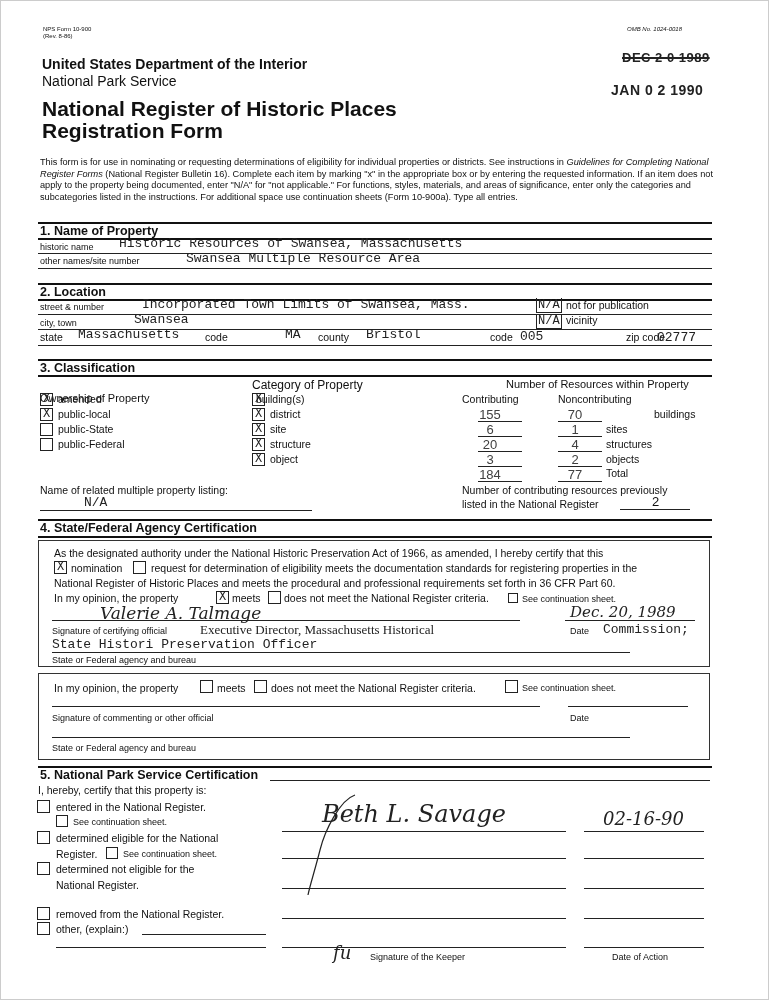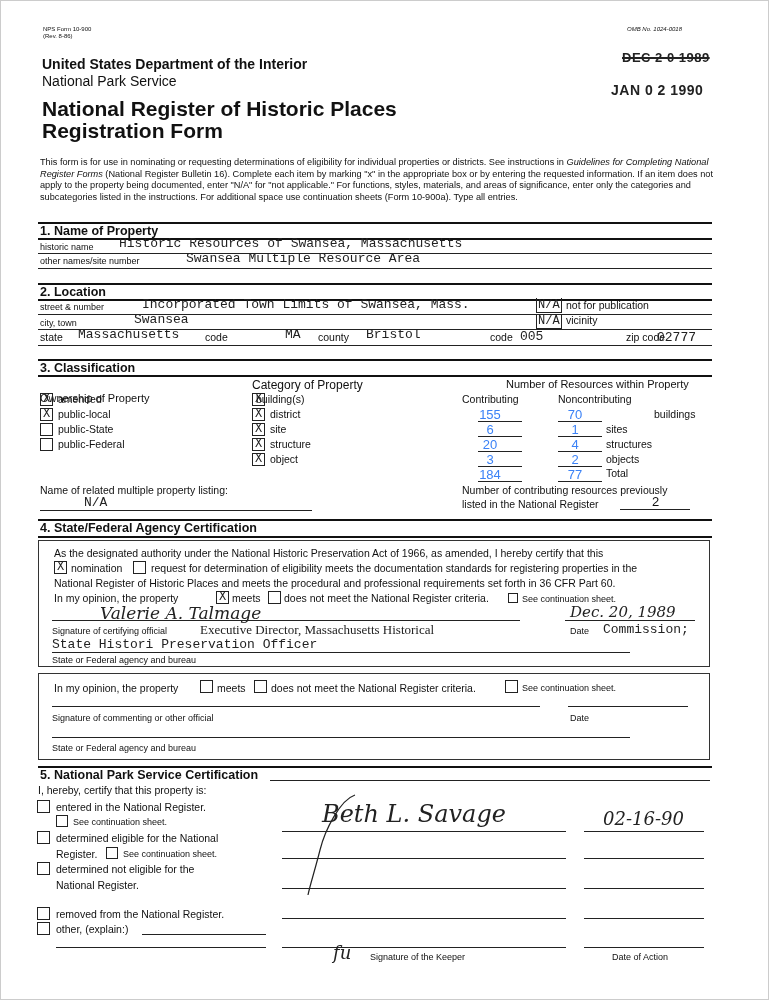--- a/index.html
+++ b/index.html
@@ -19,21 +19,21 @@
   .rule-thick { position: absolute; height: 2px; background: #111; }
   .rule { position: absolute; height: 1px; background: #222; }
   .sec-head { font-size: 12.5px; font-weight: bold; }
   .label { font-size: 10.5px; }
   .label-sm { font-size: 9px; }
   .typed { font-family: "Liberation Mono", monospace; font-size: 13px; color: #222; }
   .typed-sm { font-family: "Liberation Mono", monospace; font-size: 12px; color: #222; }
   .cb { position: absolute; width: 13px; height: 13px; border: 1px solid #222; font-family: "Liberation Mono", monospace; font-size: 12px; line-height: 11px; text-align: center; color: #222; }
   .cb-sm { width: 12px; height: 12px; font-size: 10px; line-height: 10px; }
   .cb-tiny { width: 10px; height: 10px; font-size: 7px; line-height: 8px; }
-  .num { position: absolute; font-size: 13px; text-align: center; width: 50px; color: #3b82f6; }
+  .num { position: absolute; font-size: 13px; text-align: center; width: 50px; color: #404040; }
   .num-line { position: absolute; height: 1px; background: #222; }
   .box { position: absolute; border: 1px solid #333; }
   .hand { font-family: "DejaVu Serif", serif; font-style: italic; color: #222; }
   .na-box { border-left: 1px solid #222; border-right: 1px solid #222; border-bottom: 1px solid #222; padding: 0 1px; }
 </style>
 </head>
 <body>
 
 <div class="page-border"></div>
 

